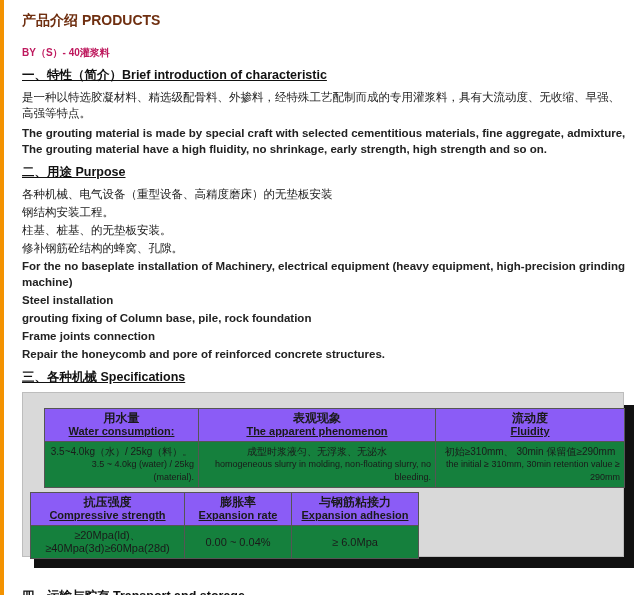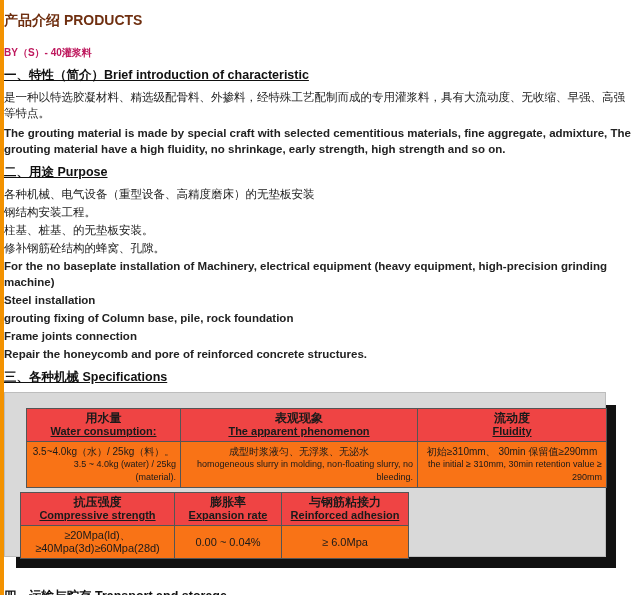--- a/index.html
+++ b/index.html
@@ -14,21 +14,21 @@
     font-size: 12px;
     color: #1a1a1a;
     overflow: hidden;
     position: relative;
   }
   .page {
     position: relative;
     width: 643px;
     height: 595px;
     box-sizing: border-box;
-    padding: 10px 8px 0 0;
+    padding: 10px 8px 0 18px;
   }
   
   .left-bar {
     position: absolute;
     left: 0;
     top: 0;
     width: 4px;
     height: 595px;
     background: #f39200;
   }
@@ -100,57 +100,57 @@
     font-size: 11px;
   }
   table.spec td {
     border: 1px solid #555555;
     text-align: center;
     vertical-align: middle;
     padding: 3px 4px;
     line-height: 13px;
   }
   td.hdr {
-    background: #ef4444;
+    background: #8b5cf6;
     font-weight: bold;
   }
   td.hdr .cn {
     font-size: 12px;
     display: block;
     font-weight: bold;
   }
   td.hdr .en {
     font-size: 11px;
     display: block;
     font-weight: bold;
     text-decoration: underline;
   }
   td.val {
-    background: #f97316;
+    background: #15803d;
   }
   td.val .cn {
     display: block;
     font-size: 10px;
   }
   td.val .en {
     display: block;
     font-size: 9px;
     text-align: right;
   }
   td.val .one {
     display: block;
     font-size: 11px;
   }
   
   #tbl1 { left: 22px; top: 16px; }
   #tbl1 td.c1 { width: 145px; }
   #tbl1 td.c2 { width: 228px; }
   #tbl1 td.c3 { width: 180px; }
   
-  #tbl2 { left: 16px; top: 100px; }
+  #tbl2 { left: 8px; top: 100px; }
   #tbl2 td.c1 { width: 145px; }
   #tbl2 td.c2 { width: 98px; }
   #tbl2 td.c3 { width: 118px; }
 
   .footer-sec {
     margin-top: 16px;
   }
 </style>
 </head>
 <body>
@@ -223,21 +223,21 @@
         <td class="hdr c1">
           <span class="cn">抗压强度</span>
           <span class="en">Compressive strength</span>
         </td>
         <td class="hdr c2">
           <span class="cn">膨胀率</span>
           <span class="en">Expansion rate</span>
         </td>
         <td class="hdr c3">
           <span class="cn">与钢筋粘接力</span>
-          <span class="en">Reinforced adhesion</span>
+          <span class="en">Expansion adhesion</span>
         </td>
       </tr>
       <tr>
         <td class="val c1">
           <span class="one">≥20Mpa(ld)、≥40Mpa(3d)≥60Mpa(28d)</span>
         </td>
         <td class="val c2">
           <span class="one">0.00 ~ 0.04%</span>
         </td>
         <td class="val c3">

